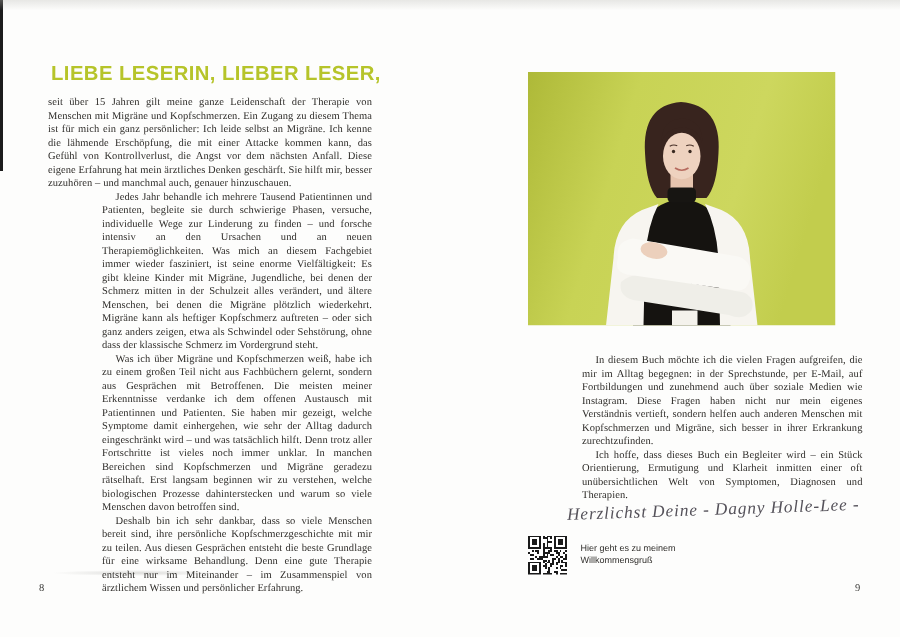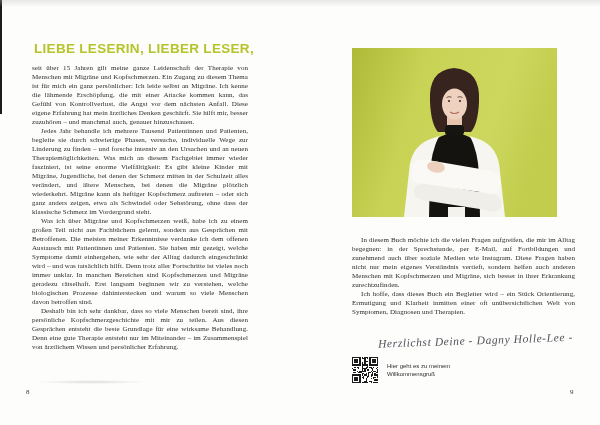--- a/index.html
+++ b/index.html
@@ -12,21 +12,21 @@
   .bottom-smudge{position:absolute;left:34px;top:380px;width:115px;height:4px;border-radius:50%;
             background:radial-gradient(ellipse at center, rgba(160,160,155,.35), rgba(255,255,255,0) 70%);}
   
   .title{position:absolute;left:34px;top:41px;width:218px;margin:0;text-align:center;
          font-family:"Liberation Sans", sans-serif;font-weight:700;font-size:13.5px;
          letter-spacing:.3px;color:var(--green,#b6c42a);white-space:nowrap;}
   
   .bodycol{position:absolute;text-align:justify;color:#2e2c29;
            font-size:7px;line-height:9px;letter-spacing:.05px;}
   .bodycol p{margin:0;}
-  .bodycol p.indent{text-indent:9px;}
+  .bodycol p.indent{text-indent:9px;margin-left:36px;}
   .left-body{left:32px;top:64px;width:216px;}
   .right-body{left:352px;top:236px;width:223px;}
   
   .pagenum{position:absolute;font-size:7px;color:#3a3a38;}
   .pagenum.pn-left{left:26px;top:388px;}
   .pagenum.pn-right{left:570px;top:388px;}
   
   .photo{position:absolute;left:352px;top:48px;width:205px;height:169px;margin:0;}
   .photo svg{display:block;}
   

